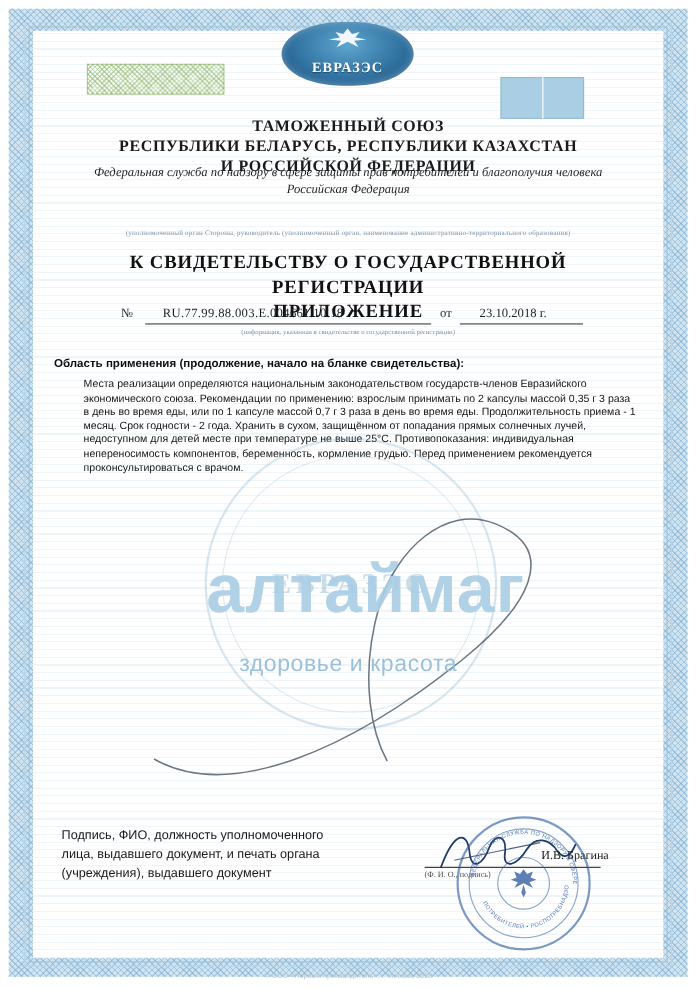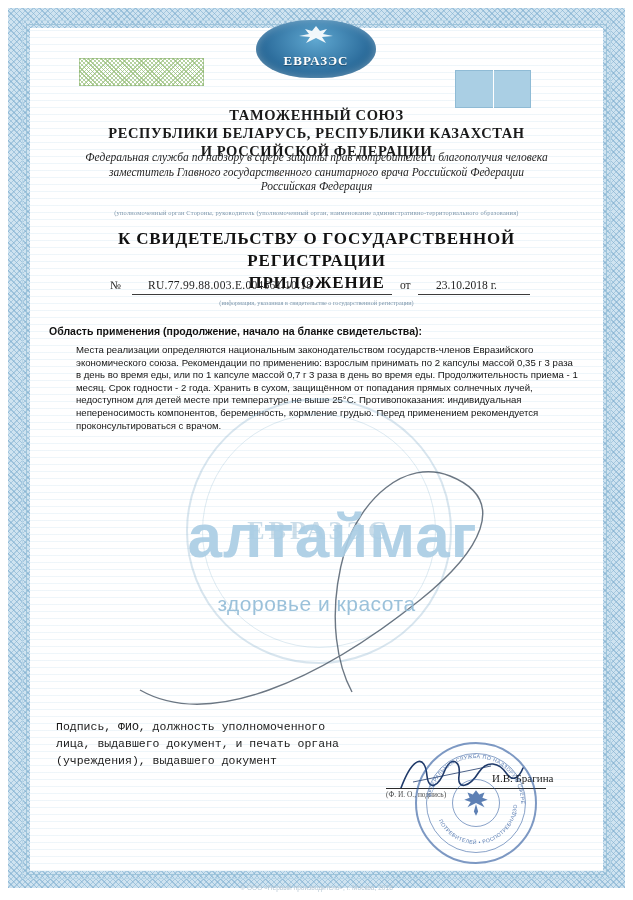--- a/index.html
+++ b/index.html
@@ -270,23 +270,23 @@
   .scribble {
     position: absolute;
     left: 120px; top: 430px;
     width: 420px; height: 290px;
     pointer-events: none;
   }
 
   
   .sign-text {
     position: absolute;
-    left: 56px; top: 718px;
+    left: 56px; top: 752px;
     width: 330px;
-    font-family: Liberation Mono, monospace;
+    font-family: Liberation Sans, sans-serif;
     font-size: 11.5px;
     line-height: 17px;
     color: #1a1a1a;
   }
   .sign-line {
     position: absolute;
     left: 386px; top: 788px;
     width: 160px;
     border-bottom: 1px solid #2b2b2b;
   }
@@ -380,21 +380,20 @@
   </div>
 
   <div class="title-1 center">
     <div>ТАМОЖЕННЫЙ СОЮЗ</div>
     <div>РЕСПУБЛИКИ БЕЛАРУСЬ, РЕСПУБЛИКИ КАЗАХСТАН</div>
     <div>И РОССИЙСКОЙ ФЕДЕРАЦИИ</div>
   </div>
 
   <div class="subtitle-block center">
     <div>Федеральная служба по надзору в сфере защиты прав потребителей и благополучия человека</div>
-    <div>заместитель Главного государственного санитарного врача Российской Федерации</div>
     <div>Российская Федерация</div>
   </div>
 
   <div class="tiny-note center">(уполномоченный орган Стороны, руководитель (уполномоченный орган, наименование административно-территориального образования)</div>
 
   <div class="title-2 center">
     <div>К СВИДЕТЕЛЬСТВУ О ГОСУДАРСТВЕННОЙ РЕГИСТРАЦИИ</div>
     <div>ПРИЛОЖЕНИЕ</div>
   </div>
 

